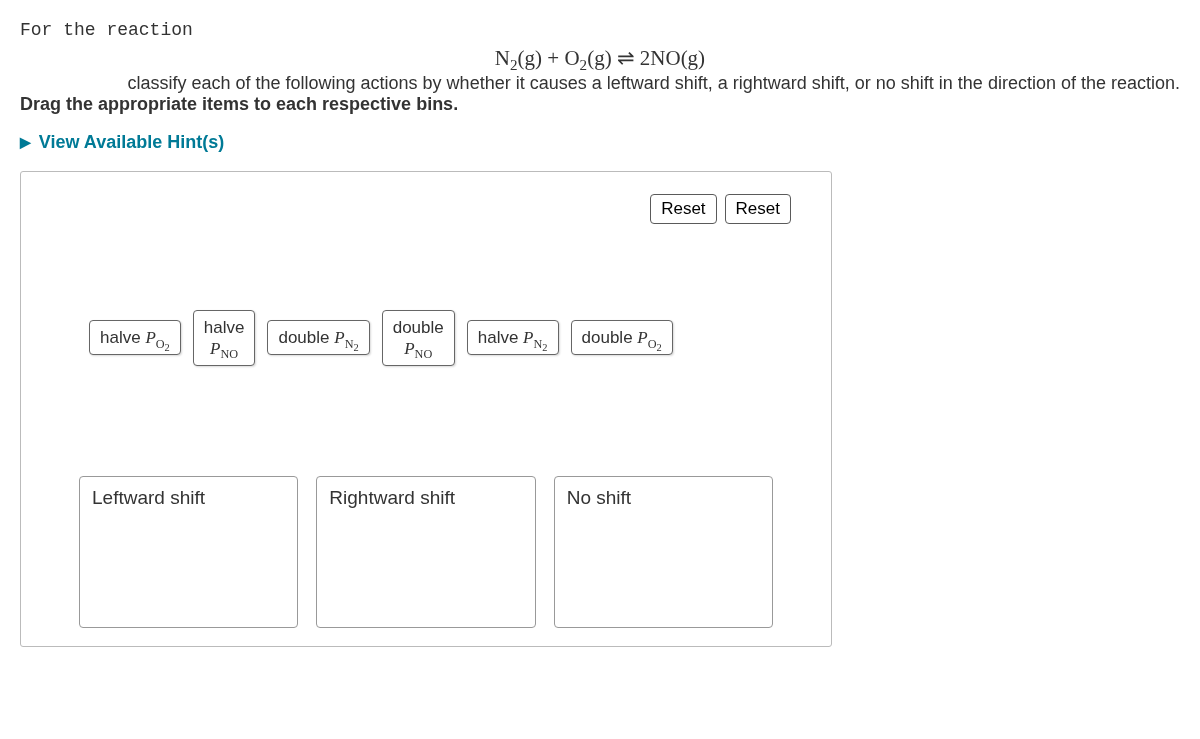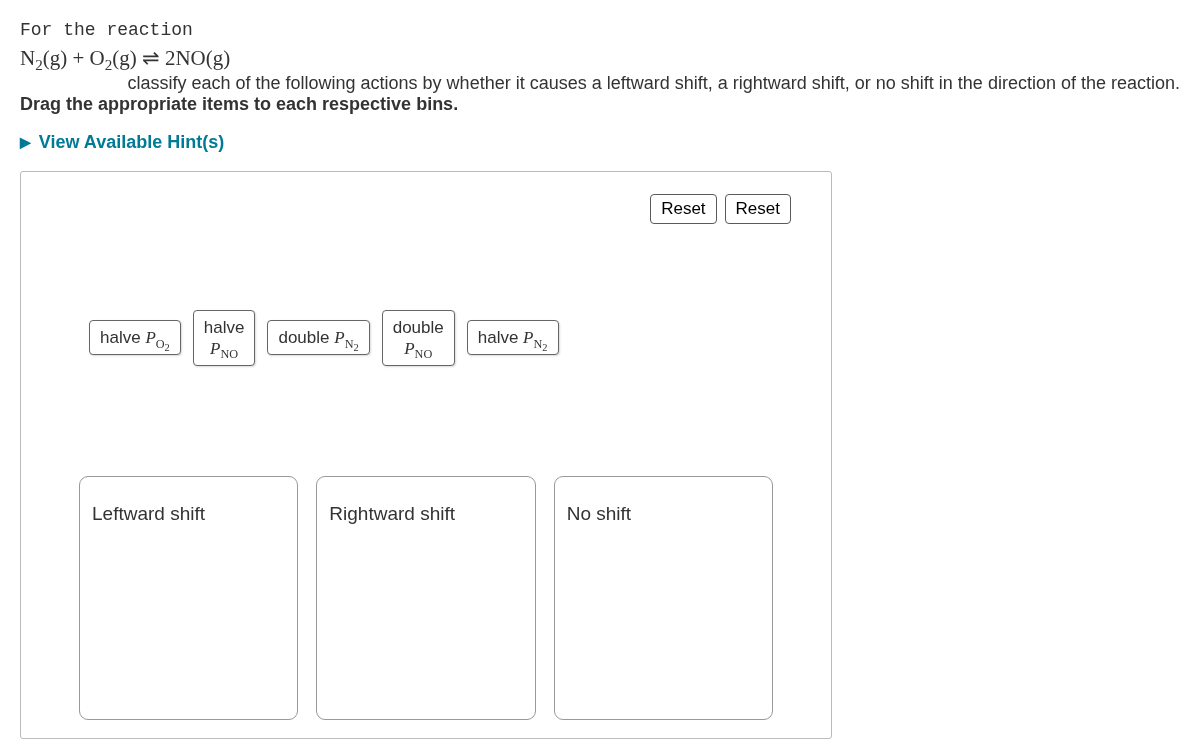--- a/index.html
+++ b/index.html
@@ -12,21 +12,21 @@
       font-size: 18px;
       color: #333;
       padding: 20px;
       background: #fff;
     }
     .intro-line1 {
       margin-bottom: 6px;
       font-family: Liberation Mono, monospace;
     }
     .equation {
-      text-align: left;
+      text-align: center;
       font-family: 'Times New Roman', Times, serif;
       font-size: 21px;
       margin: 4px 0 2px 0;
     }
     .equation .sub {
       font-size: 0.72em;
       vertical-align: sub;
       line-height: 0;
     }
     .intro-line2 {
@@ -103,24 +103,24 @@
       font-family: 'Times New Roman', Times, serif;
     }
     .bins {
       display: flex;
       gap: 18px;
       margin-top: 110px;
       padding: 0 40px;
     }
     .bin {
       border: 1px solid #999;
-      border-radius: 9px;
+      border-radius: 4px;
       width: 225px;
-      height: 244px;
-      padding: 26px 12px;
+      height: 152px;
+      padding: 10px 12px;
       font-size: 19px;
     }
   </style>
 </head>
 <body>
 
 
 
 <div class="intro-line1">For the reaction</div>
 
@@ -153,20 +153,23 @@
     </div>
     <div class="drag-item">
       <span>double </span><span class="pvar">P</span><span class="psub"><span>N</span><span style="font-size:0.85em;vertical-align:sub;">2</span></span>
     </div>
     <div class="drag-item">
       <span>double</span><br><span class="pvar">P</span><span class="psub">NO</span>
     </div>
     <div class="drag-item">
       <span>halve </span><span class="pvar">P</span><span class="psub"><span>N</span><span style="font-size:0.85em;vertical-align:sub;">2</span></span>
     </div>
+    <div class="drag-item">
+      <span>double </span><span class="pvar">P</span><span class="psub"><span>O</span><span style="font-size:0.85em;vertical-align:sub;">2</span></span>
+    </div>
   </div>
 
   <div class="bins">
     <div class="bin">
       <span>Leftward shift</span>
     </div>
     <div class="bin">
       <span>Rightward shift</span>
     </div>
     <div class="bin">

